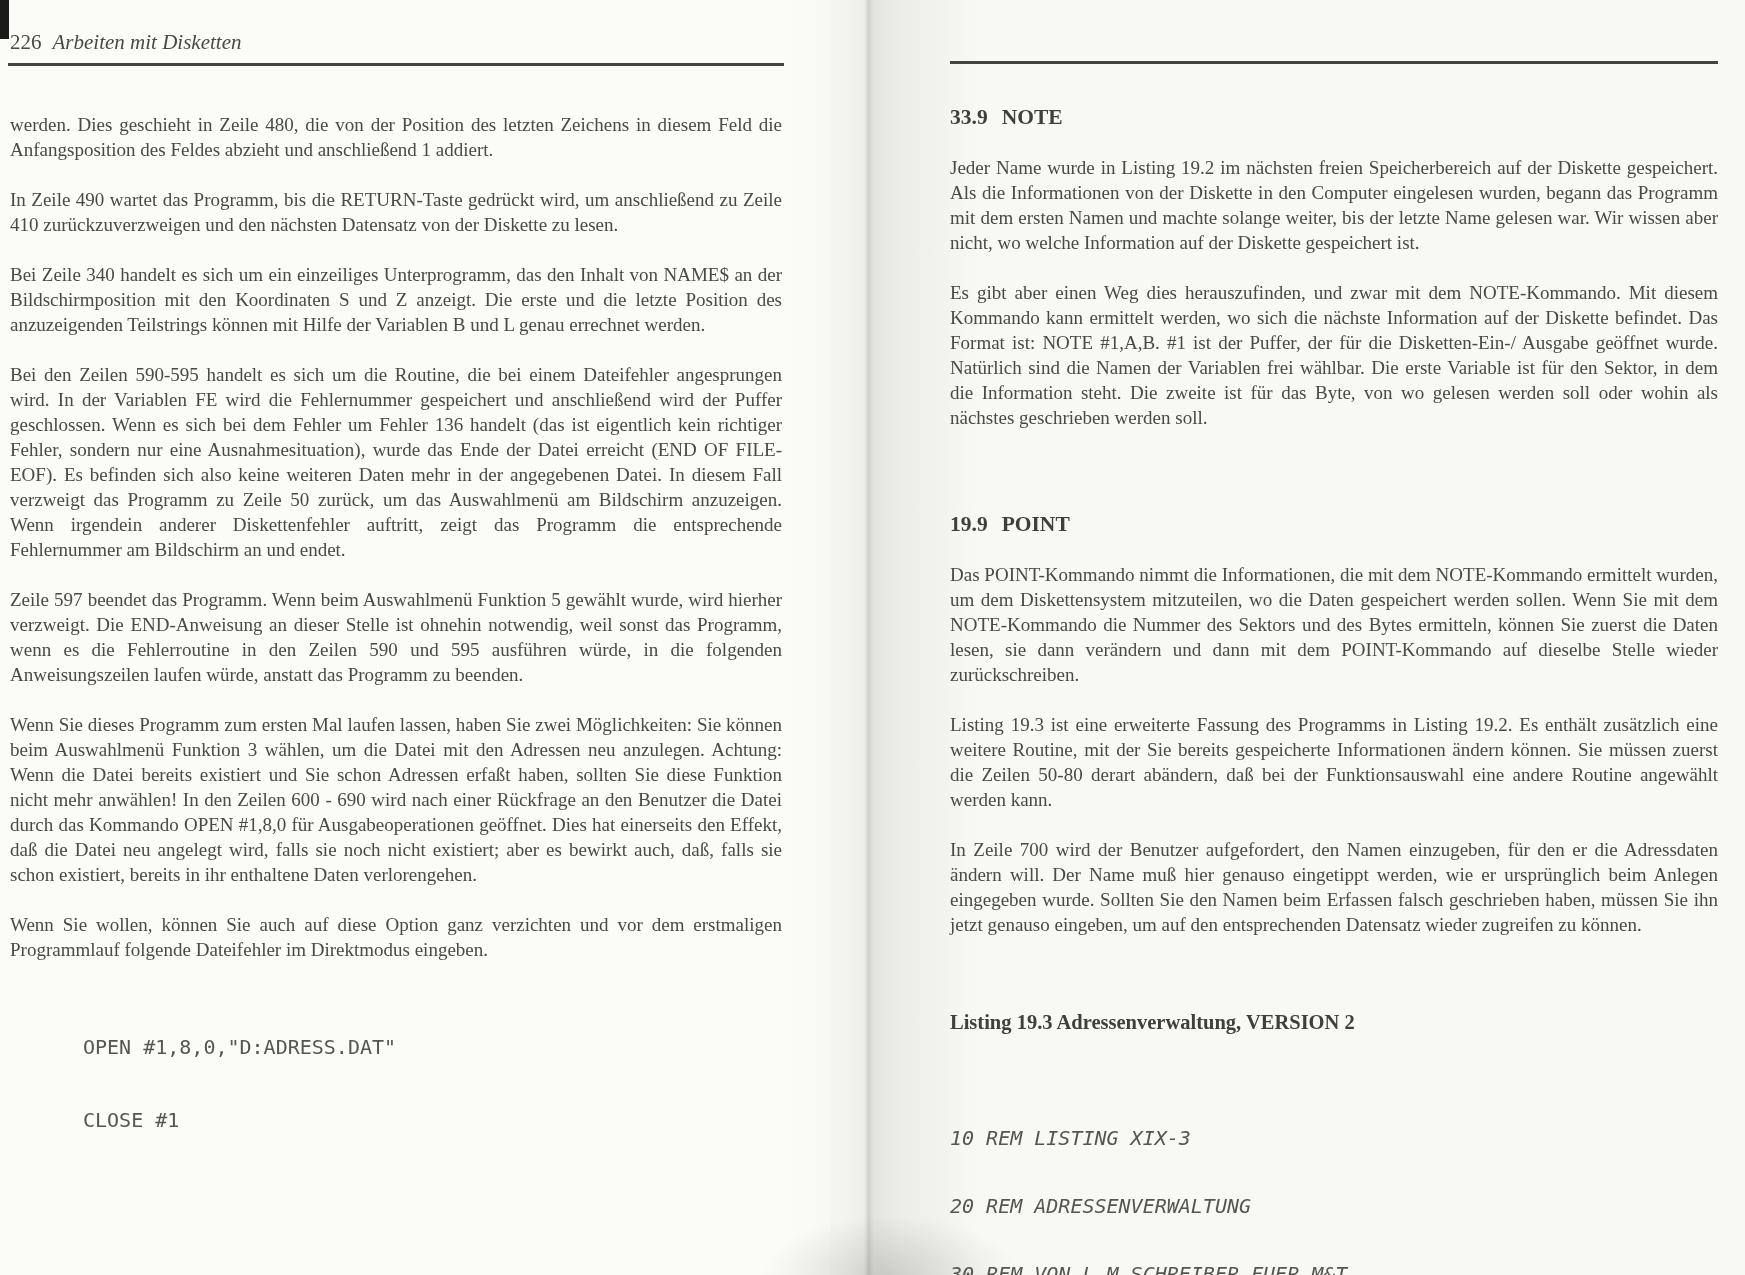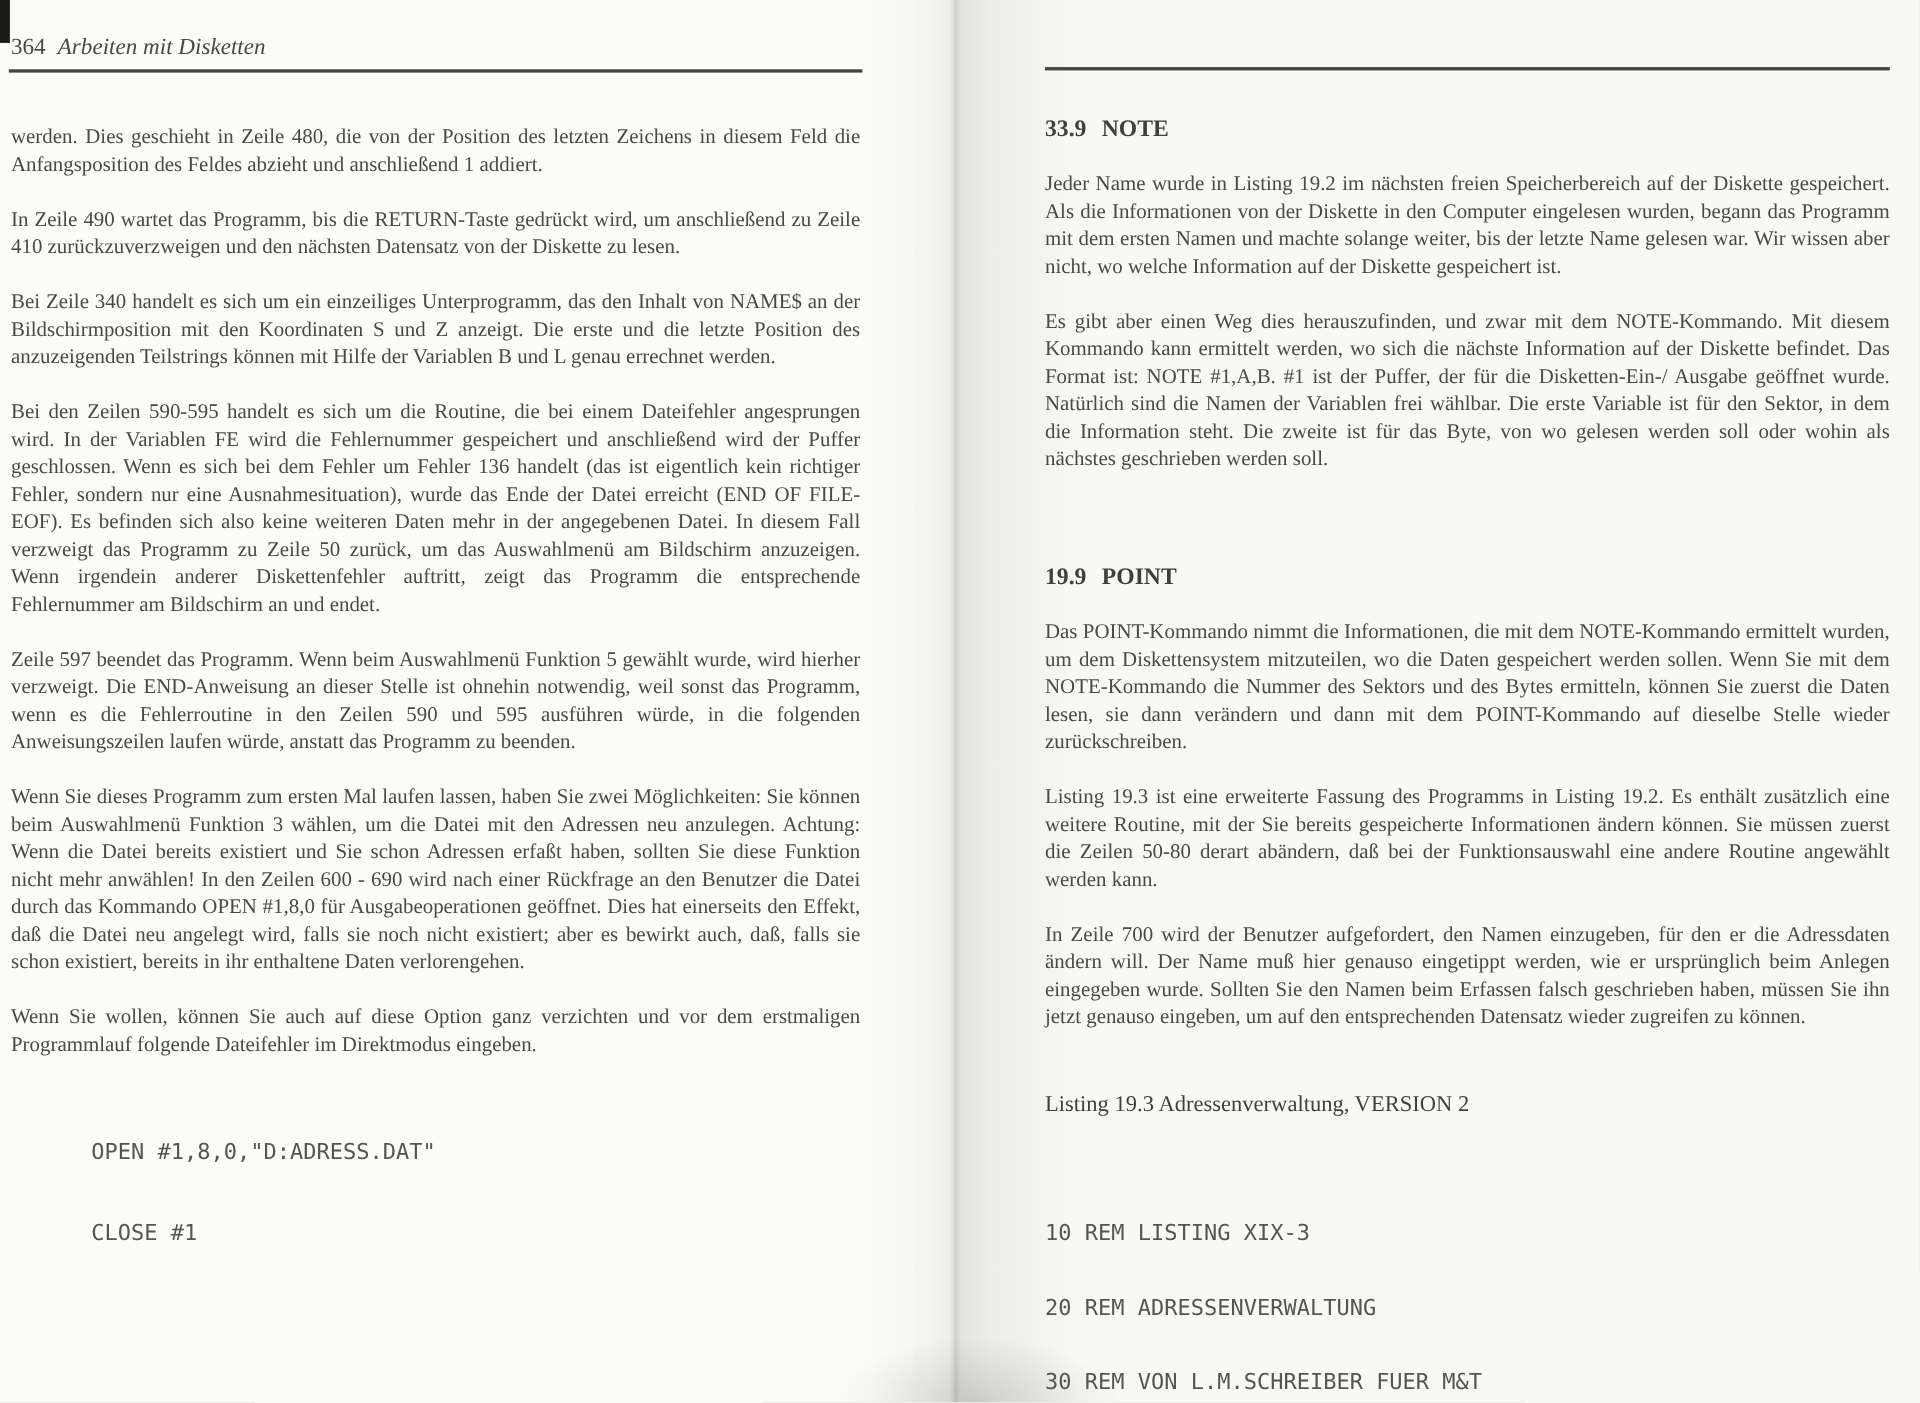--- a/index.html
+++ b/index.html
@@ -51,44 +51,44 @@
     text-align:justify;
   }
   h2.section{
     font-size:21.5px;line-height:25px;font-weight:bold;
     margin:0 0 25px 0;color:#403f3a;white-space:nowrap;
   }
   h2.section + * {margin-top:0;}
   h2.section.not-first{margin-top:82px;}
   h2.section .sec-title{margin-left:14px;}
   h3.listing-caption{
-    font-size:20.5px;line-height:25px;font-weight:normal;
-    margin:55px 0 45px 0;color:#403f3a;white-space:nowrap;
+    font-size:20.5px;line-height:25px;font-weight:bold;
+    margin:73px 0 45px 0;color:#403f3a;white-space:nowrap;
   }
   .code{
     font-family:"DejaVu Sans Mono", monospace;
     font-size:20px;color:#56554e;
     white-space:pre;margin:0;
   }
   .code .code-line{display:block;}
   .code-left{margin-left:73px;}
   .code-left .code-line{line-height:25px;}
-  .code-right .code-line{line-height:20px;}
+  .code-right .code-line{line-height:20px;font-style:italic;}
 </style>
 </head>
 <body>
 
 <div class="scan">
   <div class="page-left-bg"></div>
   <div class="gutter"></div>
   <div class="gutter-bottom-shadow"></div>
   <div class="edge-mark"></div>
 
   <div class="running-head head-left">
-    <span>364</span><span class="italic">Arbeiten mit Disketten</span>
+    <span>226</span><span class="italic">Arbeiten mit Disketten</span>
   </div>
   <div class="head-rule rule-left"></div>
 
   <div class="col col-left">
     <p class="body">werden. Dies geschieht in Zeile 480, die von der Position des letzten Zeichens in diesem Feld die Anfangsposition des Feldes abzieht und anschließend 1 addiert.</p>
     <p class="body">In Zeile 490 wartet das Programm, bis die RETURN-Taste gedrückt wird, um anschließend zu Zeile 410 zurückzuverzweigen und den nächsten Datensatz von der Diskette zu lesen.</p>
     <p class="body">Bei Zeile 340 handelt es sich um ein einzeiliges Unterprogramm, das den Inhalt von NAME$ an der Bildschirmposition mit den Koordinaten S und Z anzeigt. Die erste und die letzte Position des anzuzeigenden Teilstrings können mit Hilfe der Variablen B und L genau errechnet werden.</p>
     <p class="body">Bei den Zeilen 590-595 handelt es sich um die Routine, die bei einem Dateifehler angesprungen wird. In der Variablen FE wird die Fehlernummer gespeichert und anschließend wird der Puffer geschlossen. Wenn es sich bei dem Fehler um Fehler 136 handelt (das ist eigentlich kein richtiger Fehler, sondern nur eine Ausnahmesituation), wurde das Ende der Datei erreicht (END OF FILE- EOF). Es befinden sich also keine weiteren Daten mehr in der angegebenen Datei. In diesem Fall verzweigt das Programm zu Zeile 50 zurück, um das Auswahlmenü am Bildschirm anzuzeigen. Wenn irgendein anderer Diskettenfehler auftritt, zeigt das Programm die entsprechende Fehlernummer am Bildschirm an und endet.</p>
     <p class="body">Zeile 597 beendet das Programm. Wenn beim Auswahlmenü Funktion 5 gewählt wurde, wird hierher verzweigt. Die END-Anweisung an dieser Stelle ist ohnehin notwendig, weil sonst das Programm, wenn es die Fehlerroutine in den Zeilen 590 und 595 ausführen würde, in die folgenden Anweisungszeilen laufen würde, anstatt das Programm zu beenden.</p>
     <p class="body">Wenn Sie dieses Programm zum ersten Mal laufen lassen, haben Sie zwei Möglichkeiten: Sie können beim Auswahlmenü Funktion 3 wählen, um die Datei mit den Adressen neu anzulegen. Achtung: Wenn die Datei bereits existiert und Sie schon Adressen erfaßt haben, sollten Sie diese Funktion nicht mehr anwählen! In den Zeilen 600 - 690 wird nach einer Rückfrage an den Benutzer die Datei durch das Kommando OPEN #1,8,0 für Ausgabeoperationen geöffnet. Dies hat einerseits den Effekt, daß die Datei neu angelegt wird, falls sie noch nicht existiert; aber es bewirkt auch, daß, falls sie schon existiert, bereits in ihr enthaltene Daten verlorengehen.</p>

